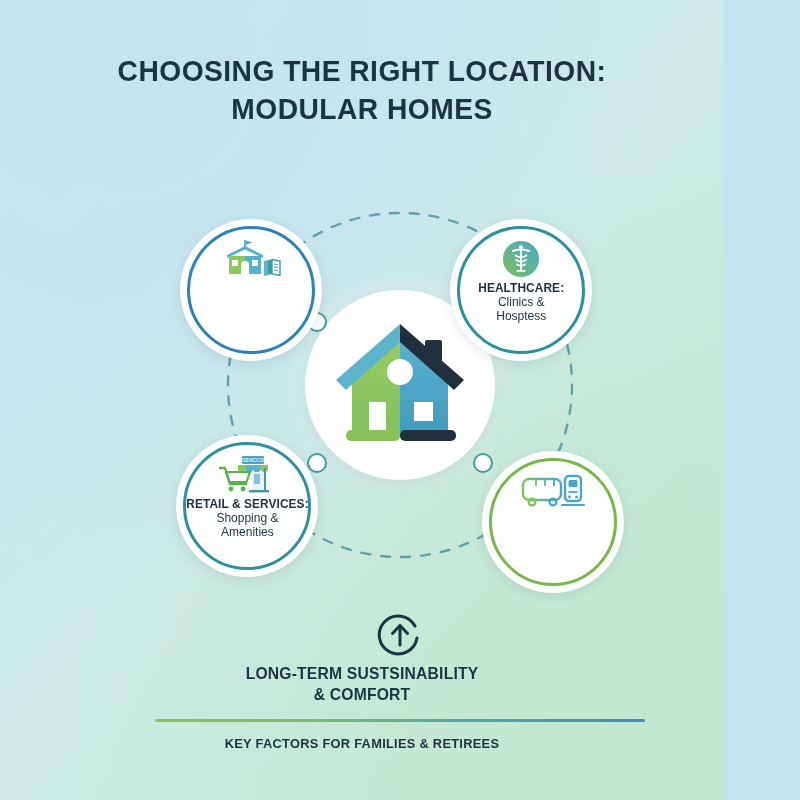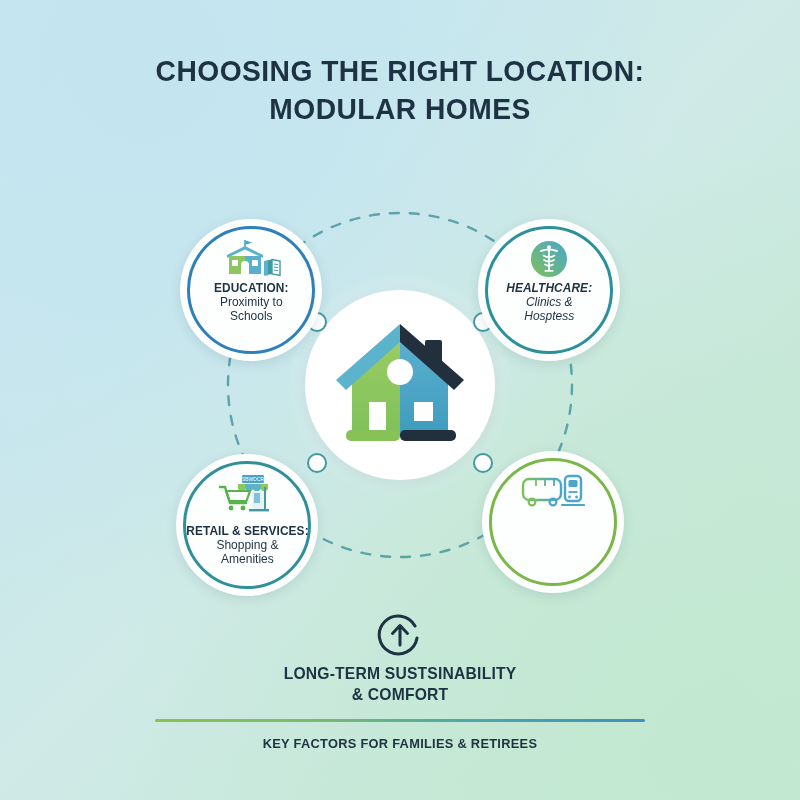--- a/index.html
+++ b/index.html
@@ -2,21 +2,21 @@
 <html><head>
 <meta charset="utf-8">
 <style>
   html,body{margin:0;padding:0;}
   body{
     width:800px;height:800px;overflow:hidden;
     font-family:"Liberation Sans", sans-serif;
     background:#c6e4ef;
   }
   #canvas{
-    position:relative;width:800px;height:800px;
+    position:relative;width:724px;height:800px;
     background:
       radial-gradient(circle at 18% 8%, #c4e5f0 0%, rgba(196,229,240,0) 55%),
       radial-gradient(circle at 88% 92%, #c3e8d1 0%, rgba(195,232,209,0) 58%),
       linear-gradient(135deg,#c7e5f0 0%, #c9e7ec 28%, #cfeae6 50%, #c9e8dd 72%, #c4e8d2 100%);
   }
   
   .title{
     position:absolute;left:0;right:0;top:52px;text-align:center;
     color:#1d3242;font-weight:bold;font-size:30px;letter-spacing:.5px;
     line-height:1.28;font-stretch:condensed;transform:scaleX(.94);
@@ -52,23 +52,23 @@
   .node .ring{
     position:absolute;left:7px;top:7px;width:128px;height:128px;border-radius:50%;
     box-sizing:border-box;border:3px solid #2d80b8;
   }
   .node .icon{position:relative;margin-top:20px;height:40px;display:flex;align-items:center;justify-content:center;}
   .node .txt{position:relative;text-align:center;margin-top:2px;padding:0 9px;color:#1d3242;line-height:1.12;}
   .node .hd{display:block;font-weight:bold;font-size:12.5px;letter-spacing:.1px;transform:scaleX(.95);}
   .node .sb{display:block;font-size:12.5px;transform:scaleX(.96);}
   #node-education{left:180px;top:219px;}
   #node-education .ring{border-color:#2d80b8;}
-  #node-healthcare{left:478px;top:219px;font-style:italic;}
+  #node-healthcare{left:450px;top:219px;}
   #node-healthcare .ring{border-color:#2a9099;}
-  #node-retail{left:176px;top:454px;gap:8px;}
+  #node-retail{left:176px;top:435px;}
   #node-retail .ring{border-color:#2f9099;}
   #node-transport{left:482px;top:451px;}
   #node-transport .ring{border-color:#7ab648;}
   #node-retail .txt,#node-transport .txt{padding:0 5px;}
   
   .sustain-icon{position:absolute;left:377px;top:612px;width:46px;height:46px;}
   .sustain-text{
     position:absolute;left:0;right:0;top:663px;text-align:center;
     color:#1d3242;font-weight:bold;font-size:16.5px;line-height:1.3;letter-spacing:.2px;
     transform:scaleX(.95);
@@ -157,25 +157,20 @@
         <path d="M21 35 L21 26 a4 4 0 0 1 8 0 L29 35 Z" fill="#ffffff"></path>
 
         <rect x="12" y="21" width="6" height="6" fill="#ffffff"></rect>
         <rect x="32" y="21" width="6" height="6" fill="#ffffff"></rect>
 
         <path d="M44 22 L52 20.5 L52 35 L44 36.5 Z" fill="#3f9aa3"></path>
         <path d="M52 20.5 L60 22 L60 36.5 L52 35 Z" fill="#ffffff" stroke="#3f9aa3" stroke-width="1.4"></path>
         <path d="M54 25 L58 25.6 M54 28 L58 28.6 M54 31 L58 31.6" stroke="#3f9aa3" stroke-width="1"></path>
         <rect x="44" y="22" width="4" height="14.5" fill="#5bb2cd"></rect>
       </svg>
-    </div>
-    <div class="txt">
-      <span class="hd">EDUCATION:</span>
-      <span class="sb">Proximity to</span>
-      <span class="sb">Schools</span>
     </div>
   </div>
 
   <div class="node" id="node-healthcare">
     <div class="ring"></div>
     <div class="icon">
       <svg width="40" height="40" viewBox="0 0 40 40">
         <defs>
           <linearGradient id="gMed" x1="0" y1="1" x2="1" y2="0">
             <stop offset="0%" stop-color="#7cc05c"></stop>

